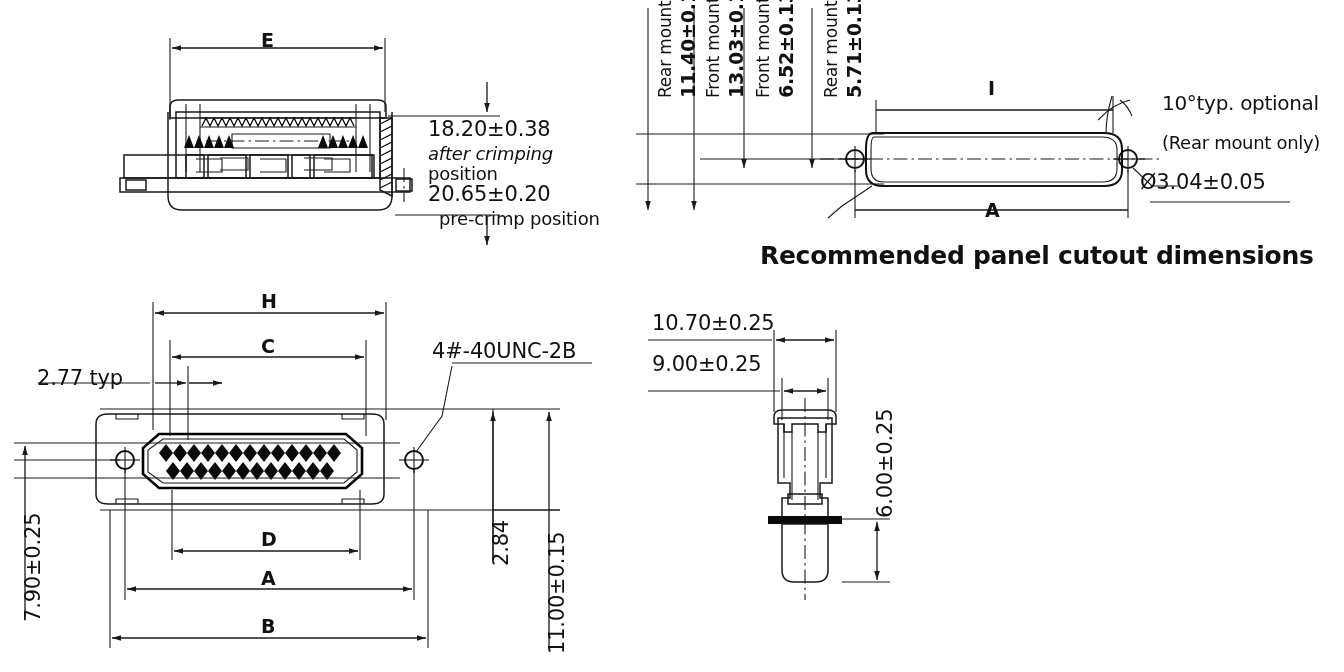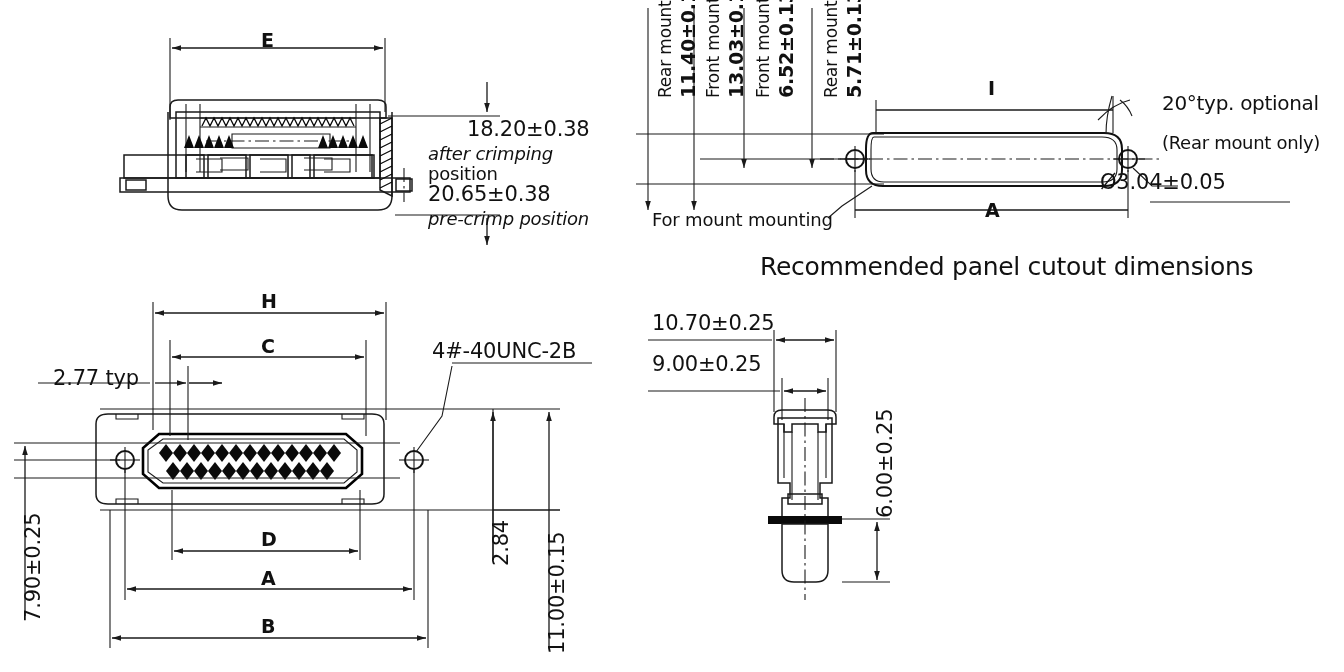--- a/index.html
+++ b/index.html
@@ -430,25 +430,25 @@
       <g>
         <line class="ext" x1="842" y1="519" x2="890" y2="519"></line>
         <line class="ext" x1="842" y1="582" x2="890" y2="582"></line>
         <line class="dim" x1="877" y1="522" x2="877" y2="580" marker-start="url(#arrR)" marker-end="url(#arrL)"></line>
       </g>
     </g>
   </svg>
 
   <div class="txt t-dimletter" style="left:261px; top:30px;">E</div>
 
-  <div class="txt t-dimvalue" style="left:428px; top:118px;margin-left:39px;">18.20±0.38</div>
+  <div class="txt t-dimvalue" style="left:428px; top:118px;">18.20±0.38</div>
   <div class="txt t-sub" style="left:428px; top:144px;font-style:italic;">after crimping</div>
   <div class="txt t-sub" style="left:428px; top:164px;">position</div>
-  <div class="txt t-dimvalue" style="left:428px; top:183px;">20.65±0.38</div>
-  <div class="txt t-sub" style="left:428px; top:209px;font-style:italic;">pre-crimp position</div>
+  <div class="txt t-dimvalue" style="left:428px; top:183px;">20.65±0.20</div>
+  <div class="txt t-sub" style="left:439px; top:209px;">pre-crimp position</div>
 
   <div class="txt vert vstack" style="left:618px; top:98px;">
     <span class="l1">Rear mount</span>
   </div>
   <div class="txt vert vstack" style="left:640px; top:98px;">
     <span class="l2">11.40±0.13</span>
   </div>
 
   <div class="txt vert vstack" style="left:666px; top:98px;">
     <span class="l1">Front mount</span>
@@ -467,36 +467,35 @@
   <div class="txt vert vstack" style="left:784px; top:98px;">
     <span class="l1">Rear mount</span>
   </div>
   <div class="txt vert vstack" style="left:806px; top:98px;">
     <span class="l2">5.71±0.13</span>
   </div>
 
   <div class="txt t-dimletter" style="left:988px; top:78px;">I</div>
   <div class="txt t-dimletter" style="left:985px; top:200px;">A</div>
 
-  <div class="txt t-note" style="left:1162px; top:92px;">20°typ. optional</div>
+  <div class="txt t-note" style="left:1162px; top:92px;">10°typ. optional</div>
   <div class="txt t-note2" style="left:1162px; top:117px;">(Rear mount only)</div>
 
-  <div class="txt t-dimvalue" style="left:1100px; top:171px;">Ø3.04±0.05</div>
-
-  <div class="txt t-sub" style="left:652px; top:210px;">For mount mounting</div>
-
-  <div class="txt t-caption" style="left:760px; top:253px;">Recommended panel cutout dimensions</div>
+  <div class="txt t-dimvalue" style="left:1140px; top:171px;">Ø3.04±0.05</div>
+
+
+  <div class="txt t-caption" style="left:760px; top:242px;font-weight:bold;">Recommended panel cutout dimensions</div>
 
   <div class="txt t-dimletter" style="left:261px; top:291px;">H</div>
   <div class="txt t-dimletter" style="left:261px; top:336px;">C</div>
   <div class="txt t-dimletter" style="left:261px; top:529px;">D</div>
   <div class="txt t-dimletter" style="left:261px; top:568px;">A</div>
   <div class="txt t-dimletter" style="left:261px; top:616px;">B</div>
 
-  <div class="txt t-dimvalue" style="left:53px; top:367px;">2.77 typ</div>
+  <div class="txt t-dimvalue" style="left:37px; top:367px;">2.77 typ</div>
   <div class="txt t-dimvalue" style="left:432px; top:340px;">4#-40UNC-2B</div>
 
   <div class="txt vert t-dimvalue" style="left:22px; top:622px;">7.90±0.25</div>
   <div class="txt vert t-dimvalue" style="left:490px; top:566px;">2.84</div>
   <div class="txt vert t-dimvalue" style="left:546px; top:654px;">11.00±0.15</div>
 
   <div class="txt t-dimvalue" style="left:652px; top:312px;">10.70±0.25</div>
   <div class="txt t-dimvalue" style="left:652px; top:353px;">9.00±0.25</div>
   <div class="txt vert t-dimvalue" style="left:874px; top:518px;">6.00±0.25</div>
 

